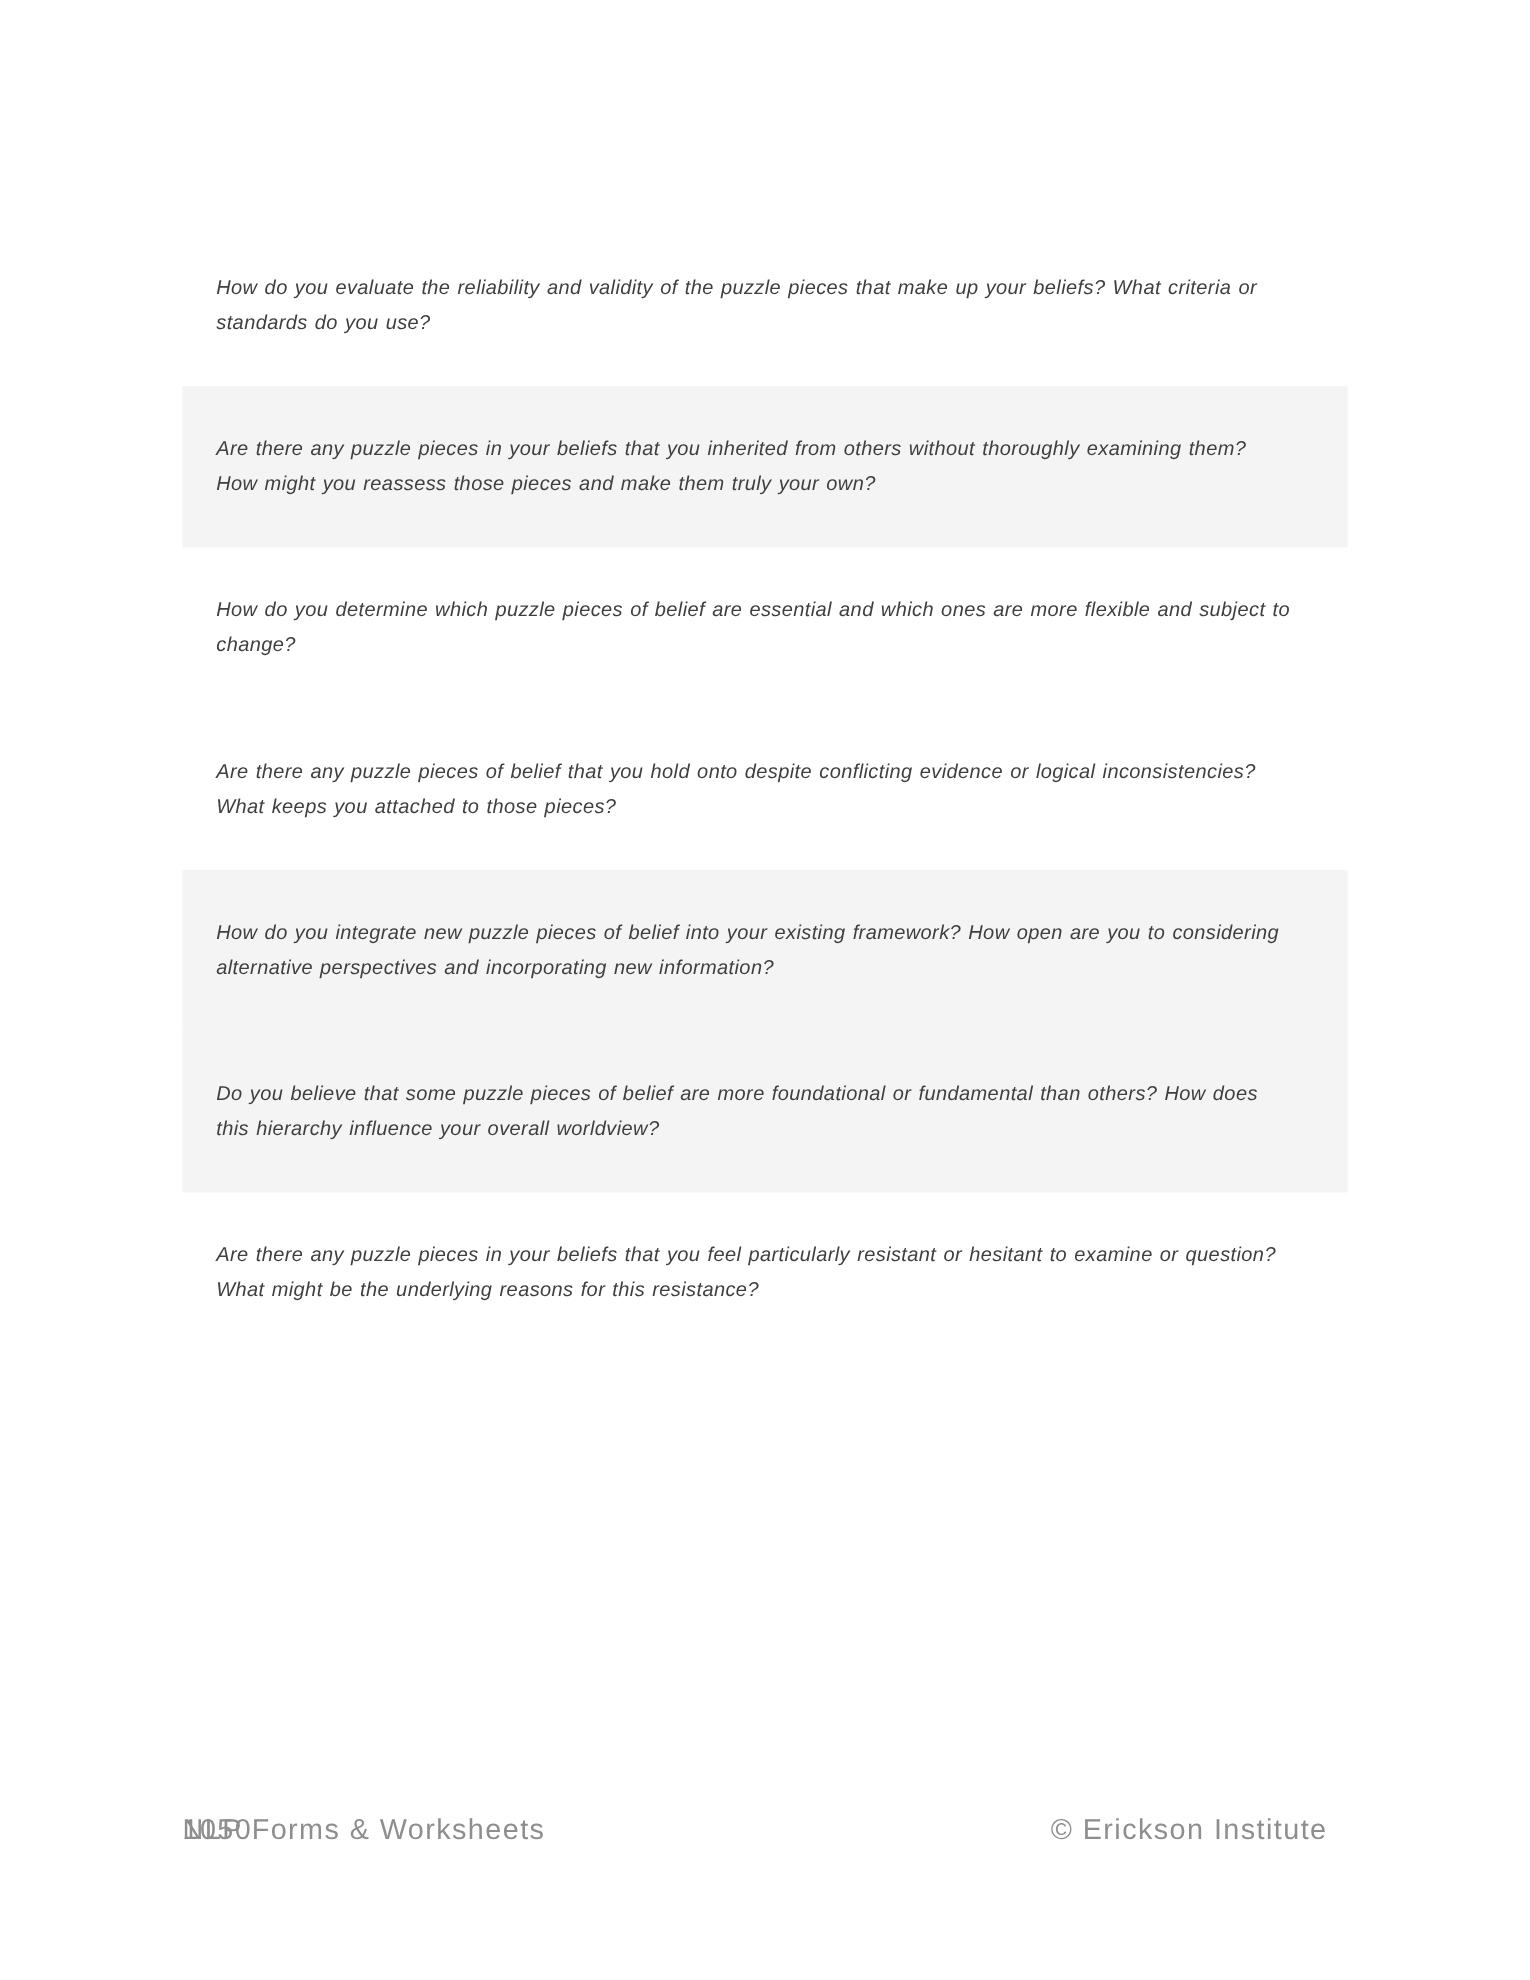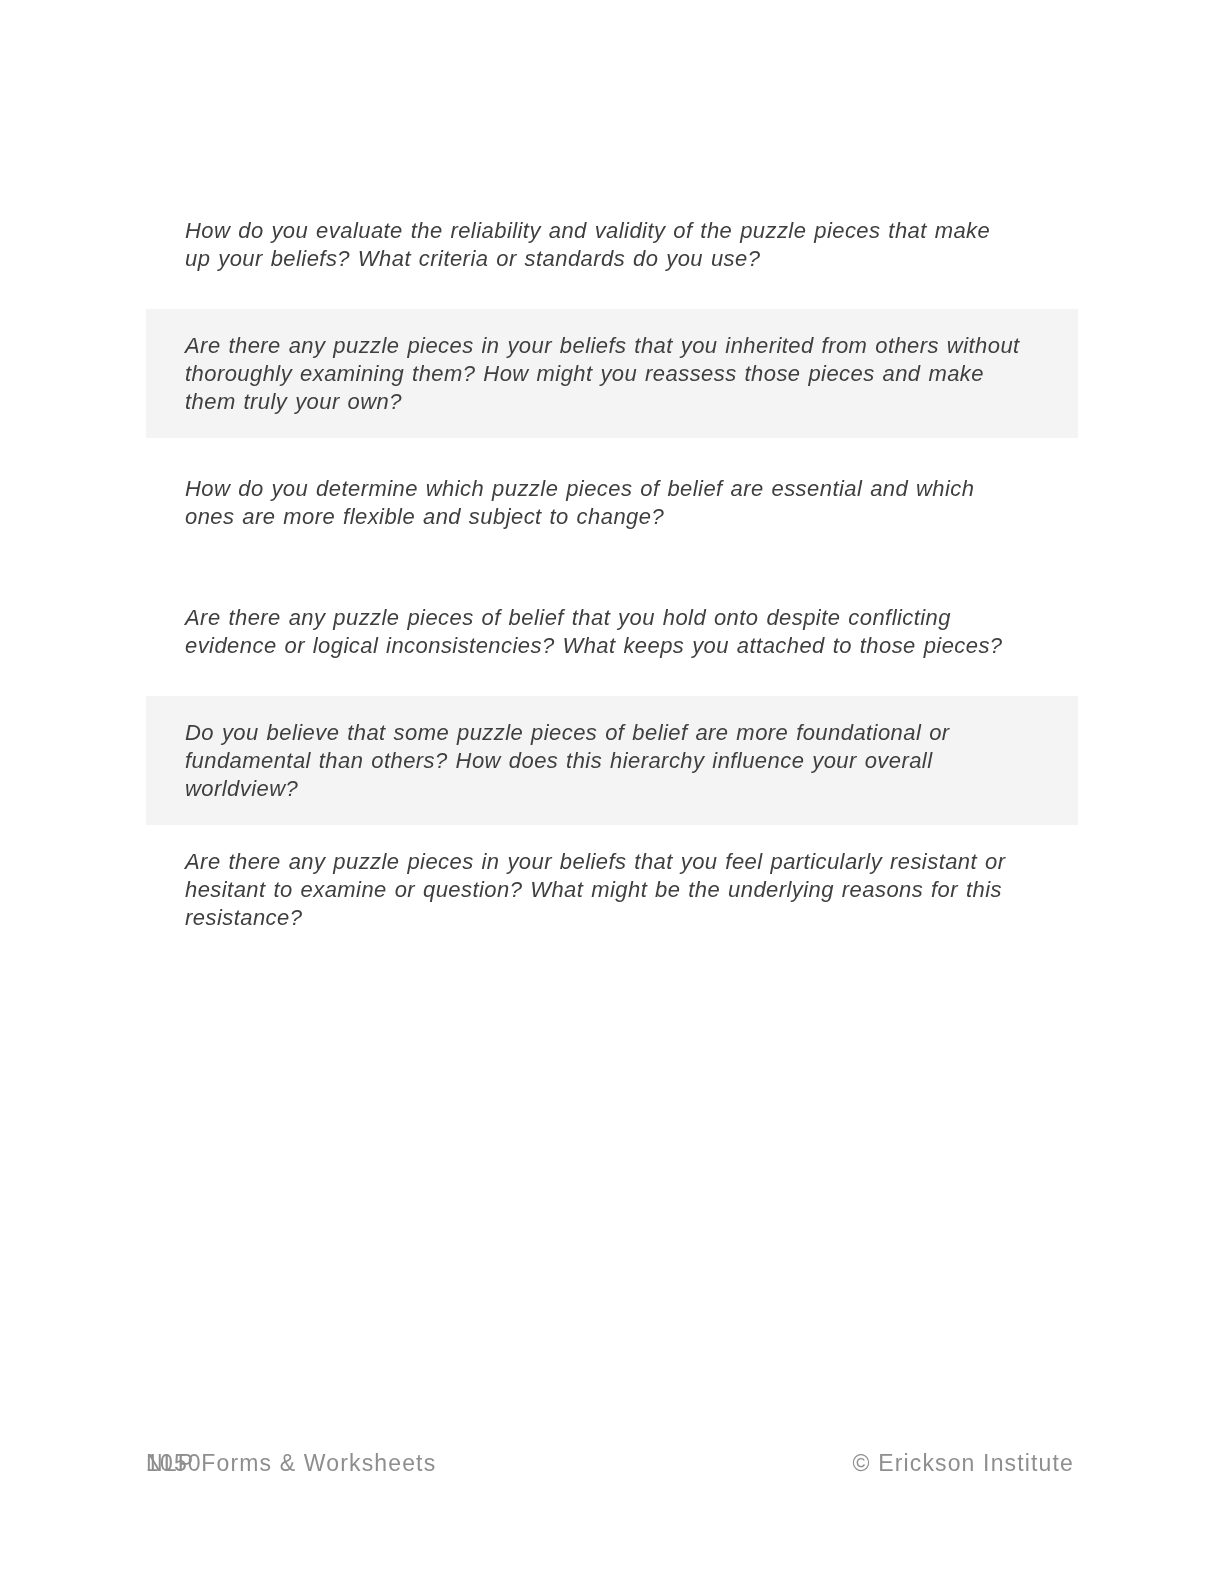--- a/index.html
+++ b/index.html
@@ -25,23 +25,23 @@
     box-sizing: border-box;
     min-height: 129px;
     display: flex;
     align-items: center;
     padding: 6px 42px 6px 23px;
   }
   .q-row.shaded {
     background: #f4f4f4;
   }
   .q-row p {
-    margin: 16px;
+    margin: 4px;
     font-style: italic;
-    font-size: 22px;
+    font-size: 16px;
     line-height: 28px;
     letter-spacing: 0.02em;
     word-spacing: 0.06em;
     color: #3f3f3f;
   }
   .footer {
     position: absolute;
     left: 146px;
     top: 1451px;
     width: 932px;
@@ -58,21 +58,21 @@
   }
   .footer .center-text {
     position: absolute;
     left: 0;
     right: 0;
     top: 0;
     text-align: left;
   }
   .footer .right-text {
     position: absolute;
-    right: 4px;
+    right: 16px;
     top: 0;
   }
 </style>
 </head>
 <body>
 
 <div class="page">
 
   <div class="content">
 
@@ -86,20 +86,23 @@
 
     <div class="q-row">
       <p>How do you determine which puzzle pieces of belief are essential and which ones are more flexible and subject to change?</p>
     </div>
 
 
     <div class="q-row">
       <p>Are there any puzzle pieces of belief that you hold onto despite conflicting evidence or logical inconsistencies? What keeps you attached to those pieces?</p>
     </div>
 
+    <div class="q-row shaded">
+      <p>How do you integrate new puzzle pieces of belief into your existing framework? How open are you to considering alternative perspectives and incorporating new information?</p>
+    </div>
 
 
     <div class="q-row shaded">
       <p>Do you believe that some puzzle pieces of belief are more foundational or fundamental than others? How does this hierarchy influence your overall worldview?</p>
     </div>
 
     <div class="q-row">
       <p>Are there any puzzle pieces in your beliefs that you feel particularly resistant or hesitant to examine or question? What might be the underlying reasons for this resistance?</p>
     </div>
 

